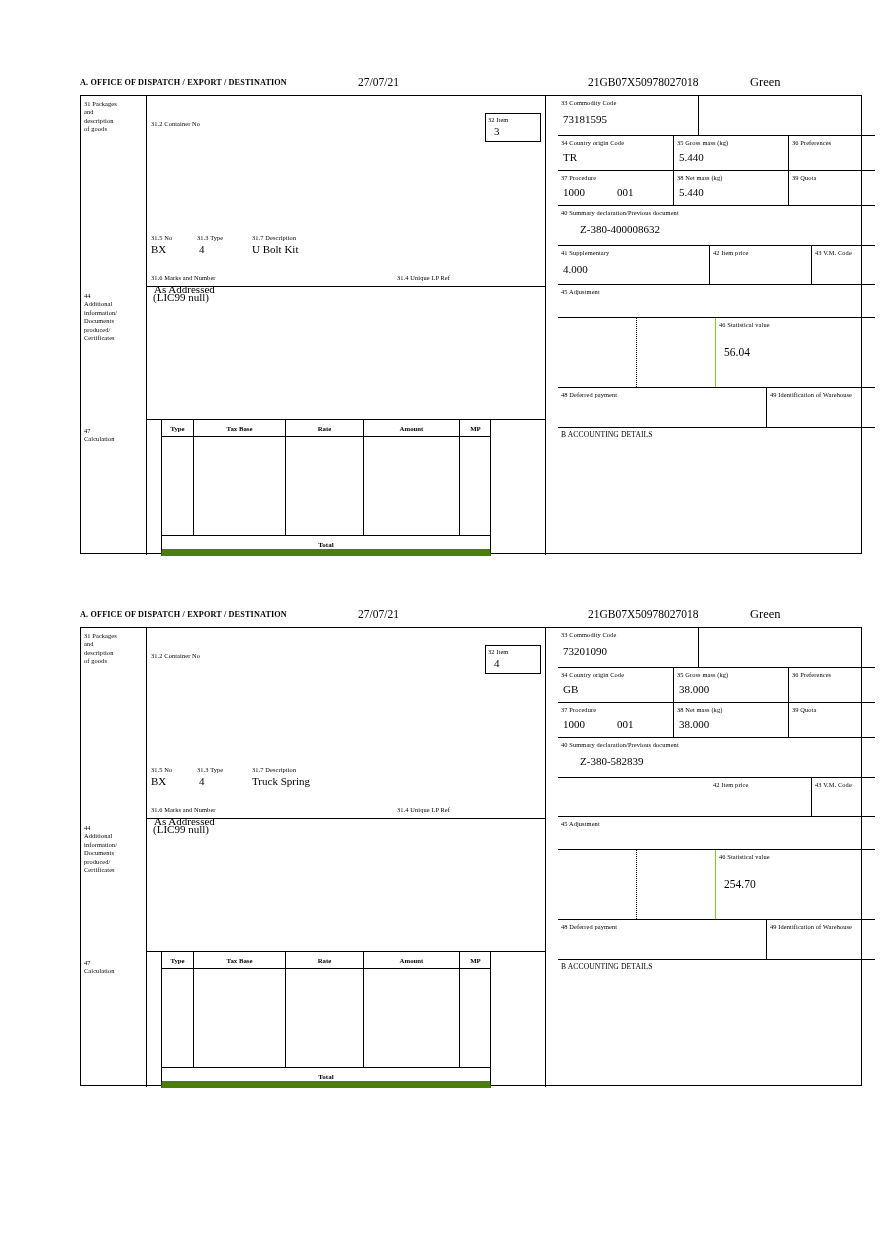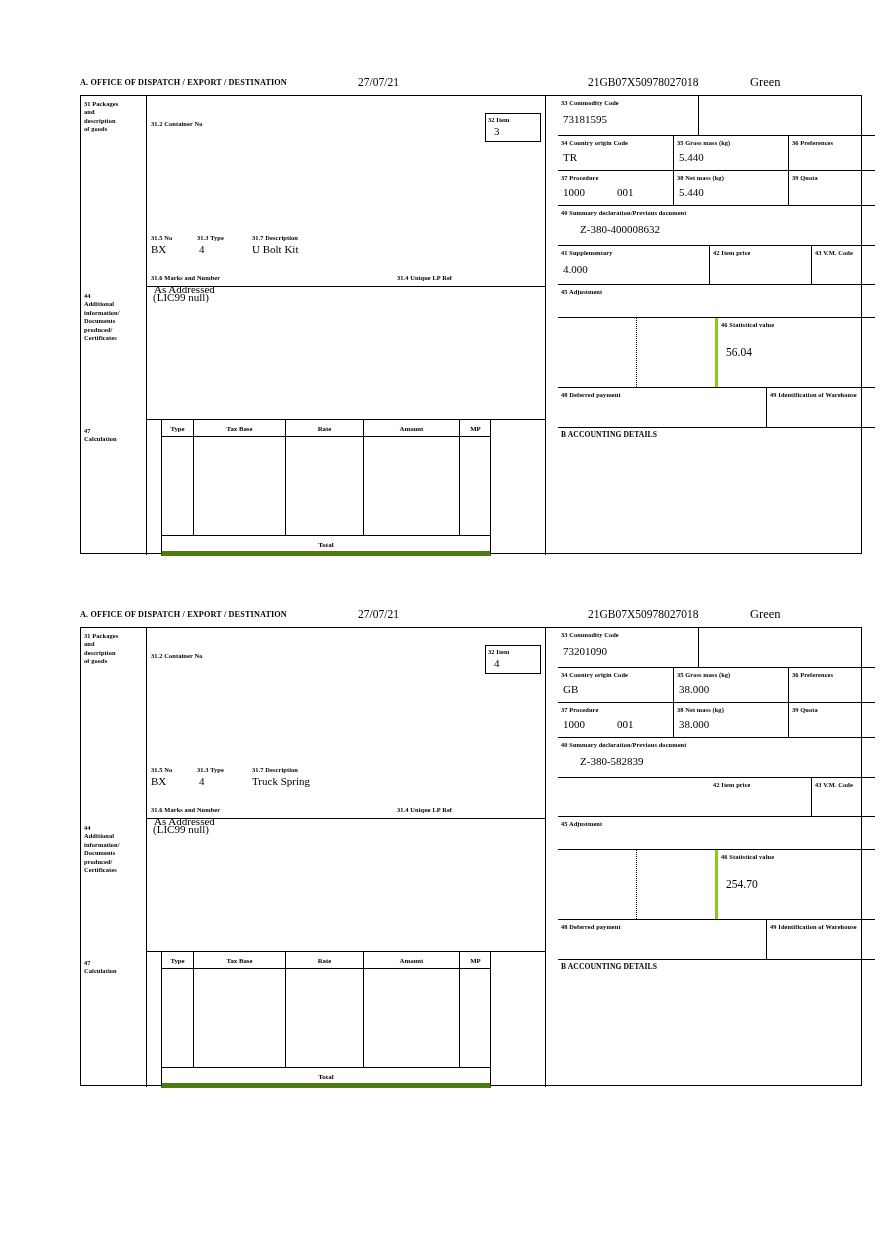--- a/index.html
+++ b/index.html
@@ -49,30 +49,30 @@
     width: 782px;
     height: 459px;
     border: 1px solid #000;
     background: #fff;
   }
 
   
   .cell { position: absolute; margin-top: 20px; }
   .lbl {
     font-size: 6.4px;
-    font-weight: bold;
+    font-weight: normal;
     line-height: 8.4px;
     letter-spacing: 0.1px;
   }
   .val {
     font-size: 11px;
     font-family: "Liberation Serif", serif;
   }
 
-  .bl { border-left: 3px solid #84cc16; }
+  .bl { border-left: 1px solid #84cc16; }
   .br { border-right: 1px solid #000; }
 
   
   .leftcol {
     position: absolute; left: 0; top: 0;
     width: 66px; height: 459px;
     border-right: 1px solid #000;
   }
   .lab31 { position: absolute; left: 3px; top: 4px; }
   .lab44 { position: absolute; left: 3px; top: 196px; }
@@ -150,21 +150,21 @@
   .calc {
     position: absolute; left: 66px; top: 323px;
     width: 398px; height: 136px;
     border-top: 1px solid #000;
   }
   .calc-table {
     position: absolute; left: 14px; top: 0;
     width: 330px; height: 136px;
     border-left: 1px solid #000;
     border-right: 1px solid #000;
-    border-bottom: 5px solid #4d7c0f;
+    border-bottom: 7px solid #4d7c0f;
   }
   .calc-head { position: relative; height: 17px; border-bottom: 1px solid #000; }
   .calc-head .ch {
     position: absolute; top: 0; height: 17px;
     font-size: 6.8px; font-weight: bold;
     text-align: center; line-height: 17px;
     border-right: 1px solid #000;
   }
   .calc-head .ch:last-child { border-right: none; }
   .calc-body { position: relative; height: 99px; border-bottom: 1px solid #000; }

